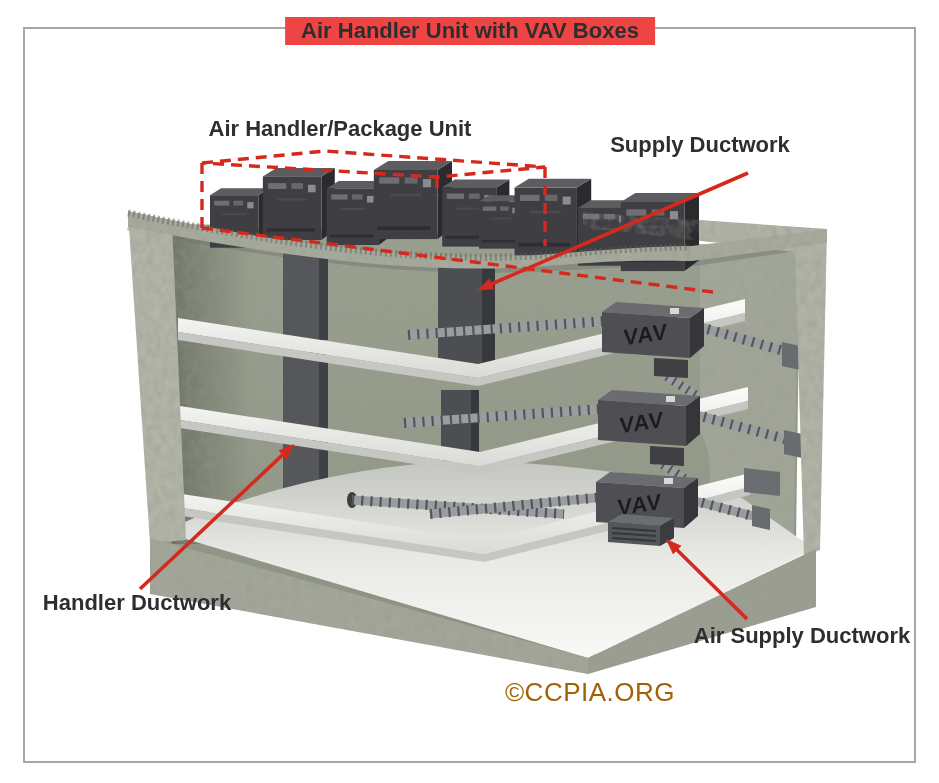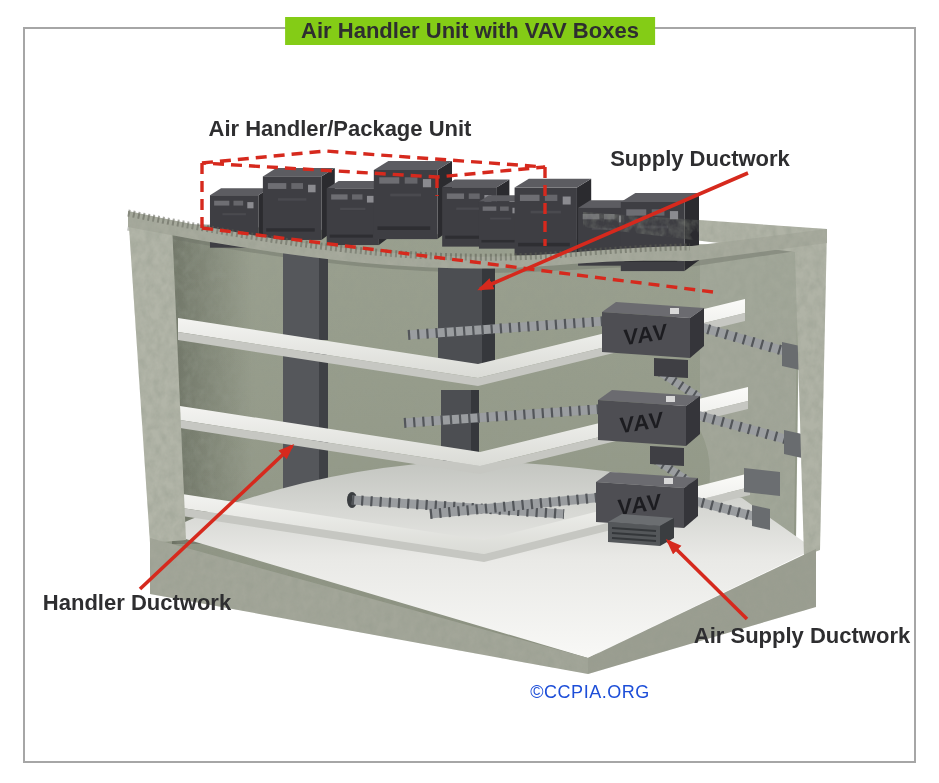--- a/index.html
+++ b/index.html
@@ -9,24 +9,24 @@
   }
   .frame{
     position:absolute;left:23px;top:27px;width:889px;height:732px;
     border:2px solid #a6a6a6;z-index:1;
   }
   .lbl{
     position:absolute;transform:translate(-50%,-50%);
     font-weight:700;font-size:22px;color:#2e2e30;white-space:nowrap;z-index:3;
   }
   .title{
-    background:#84cc16;padding:1px 16px;z-index:4;
+    background:#ef4444;padding:1px 16px;z-index:4;
   }
   .watermark{
-    font-weight:400;font-size:18px;color:#1d4ed8;letter-spacing:.5px;text-align:right;
+    font-weight:400;font-size:26px;color:#a16207;letter-spacing:.5px;text-align:right;
   }
   svg{position:absolute;left:0;top:0;z-index:2;}
 </style>
 </head>
 <body>
 
 <div id="stage">
 
   <div class="frame"></div>
 
@@ -229,20 +229,20 @@
       <line x1="748" y1="173" x2="480" y2="289" marker-end="url(#arrowHead)"></line>
       <line x1="140" y1="589" x2="292" y2="446" marker-end="url(#arrowHead)"></line>
       <line x1="747" y1="619" x2="668" y2="541" marker-end="url(#arrowHead)"></line>
     </g>
   </svg>
 
   <div class="lbl title" style="left:470px;top:31px">Air Handler Unit with VAV Boxes</div>
 
   <div class="lbl" style="left:340px;top:129px">Air Handler/Package Unit</div>
 
-  <div class="lbl" style="left:700px;top:159px">Supply Ductwork</div>
+  <div class="lbl" style="left:700px;top:145px">Supply Ductwork</div>
 
   <div class="lbl" style="left:137px;top:603px">Handler Ductwork</div>
 
   <div class="lbl" style="left:802px;top:636px">Air Supply Ductwork</div>
 
   <div class="lbl watermark" style="left:590px;top:692px">©CCPIA.ORG</div>
 </div>
 
 </body></html>

